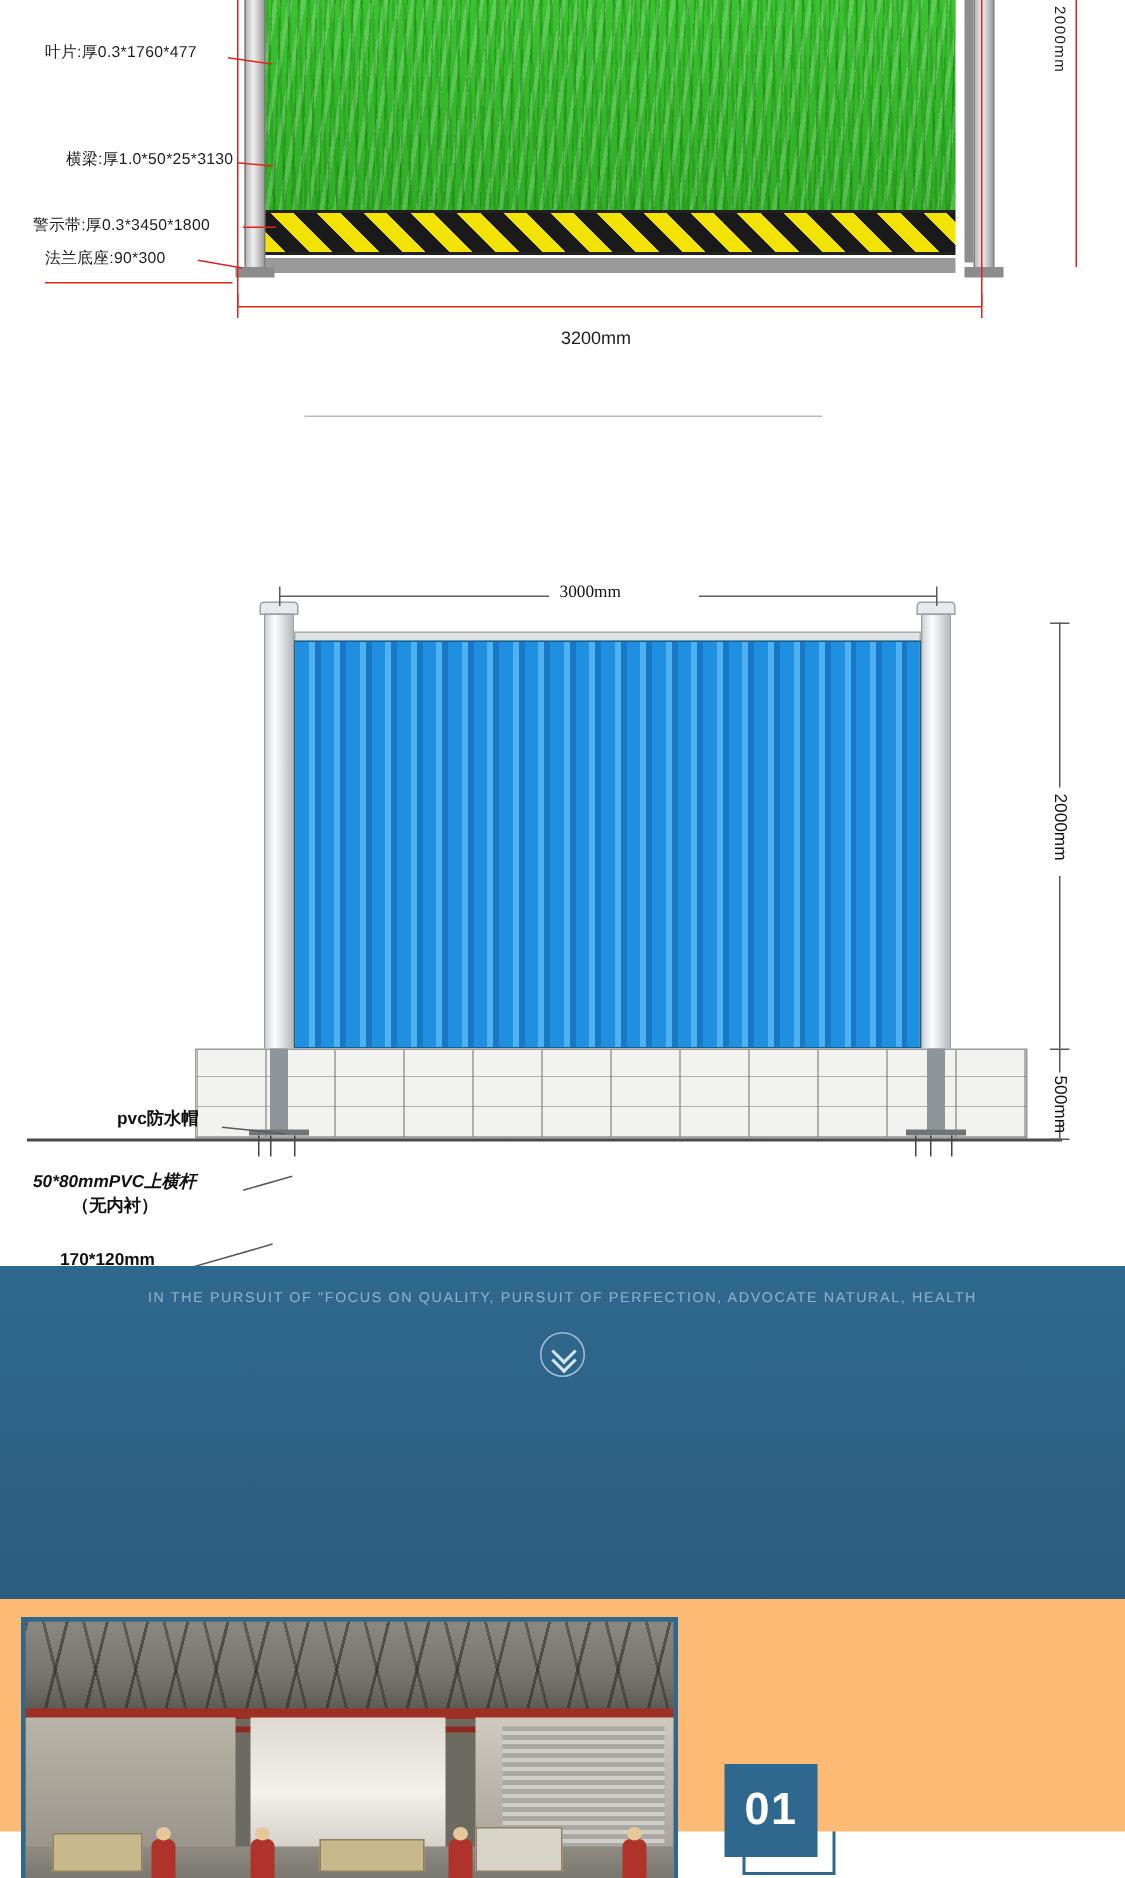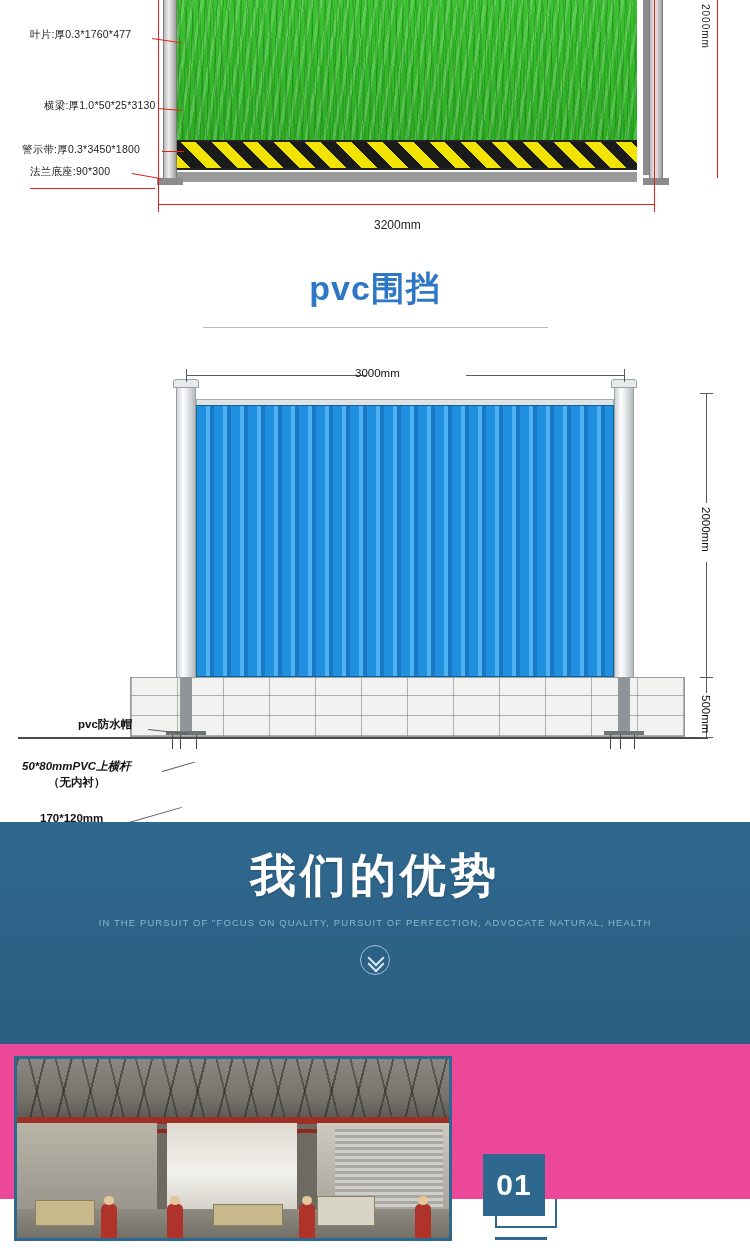--- a/index.html
+++ b/index.html
@@ -284,21 +284,21 @@
     transform: rotate(45deg);
   }
   .adv-chev:before { top: 6px; }
   .adv-chev:after  { top: 12px; }
 
   
   .sec-factory {
     position: relative;
     width: 750px;
     height: 155px;
-    background: #ec4899;
+    background: #fdba74;
   }
   .photo {
     position: absolute;
     left: 14px; top: 12px;
     width: 438px; height: 185px;
     border: 3px solid #2f688f;
     overflow: hidden;
     background: #6d6a62;
   }
   .ph-roof {
@@ -411,21 +411,20 @@
   <div class="lead" style="left:158px; top:108px; width:24px; transform:rotate(5deg);"></div>
 
   <div class="g-label" style="left:22px; top:143px;">警示带:厚0.3*3450*1800</div>
   <div class="lead" style="left:162px; top:151px; width:22px;"></div>
 
   <div class="g-label" style="left:30px; top:165px;">法兰底座:90*300</div>
   <div class="lead" style="left:132px; top:173px; width:30px; transform:rotate(10deg);"></div>
 </div>
 
 <div class="sec-title">
-  <h2>pvc围挡</h2>
   <div class="title-rule"></div>
 </div>
 
 <div class="sec-blue">
 
   <div class="b-cap left"></div>
   <div class="b-cap right"></div>
   <div class="b-post left"></div>
   <div class="b-post right"></div>
   <div class="b-panel-top"></div>
@@ -440,21 +439,21 @@
   <div class="b-bolt" style="left:180px; top:388px;"></div>
   <div class="b-bolt" style="left:196px; top:388px;"></div>
   <div class="b-bolt" style="left:610px; top:388px;"></div>
   <div class="b-bolt" style="left:620px; top:388px;"></div>
   <div class="b-bolt" style="left:634px; top:388px;"></div>
 
   <div class="b-dim" style="left:186px; top:28px; width:180px; height:1px;"></div>
   <div class="b-dim" style="left:466px; top:28px; width:158px; height:1px;"></div>
   <div class="b-dim" style="left:186px; top:22px; width:1px; height:13px;"></div>
   <div class="b-dim" style="left:624px; top:22px; width:1px; height:13px;"></div>
-  <div class="b-dimtext" style="left:355px; top:20px;">3000mm</div>
+  <div class="b-dimtext" style="left:373px; top:20px;font-family:Liberation Serif, serif;">3000mm</div>
 
   <div class="b-dim" style="left:706px; top:46px; width:1px; height:110px;"></div>
   <div class="b-dim" style="left:706px; top:215px; width:1px; height:115px;"></div>
   <div class="b-dim" style="left:700px; top:46px; width:13px; height:1px;"></div>
   <div class="b-dim" style="left:700px; top:330px; width:13px; height:1px;"></div>
   <div class="b-dim" style="left:700px; top:390px; width:13px; height:1px;"></div>
   <div class="b-dim" style="left:706px; top:330px; width:1px; height:16px;"></div>
   <div class="b-dim" style="left:706px; top:378px; width:1px; height:12px;"></div>
   <div class="b-dimtext vert" style="left:700px; top:160px;">2000mm</div>
   <div class="b-dimtext vert" style="left:700px; top:348px;">500mm</div>
@@ -464,21 +463,20 @@
   <div class="b-lead" style="left:122px; top:477px; width:62px; transform:rotate(-16deg);"></div>
 
   <div class="b-label thin" style="left:78px; top:370px;font-weight:bold;">pvc防水帽</div>
   <div class="b-label" style="left:22px; top:412px;font-style:italic;">50*80mmPVC上横杆</div>
   <div class="b-label" style="left:48px; top:428px;">（无内衬）</div>
   <div class="b-label" style="left:40px; top:464px;">170*120mm</div>
 
 </div>
 
 <div class="sec-adv">
-  <div class="adv-h1">我们的优势</div>
   <div class="adv-en">IN THE PURSUIT OF "FOCUS ON QUALITY, PURSUIT OF PERFECTION, ADVOCATE NATURAL, HEALTH</div>
   <div class="adv-chev"></div>
 </div>
 
 <div class="sec-factory">
   <div class="photo">
     <div class="ph-roof"></div>
     <div class="ph-truss"></div>
     <div class="ph-beam b1"></div>
     <div class="ph-beam b2"></div>

